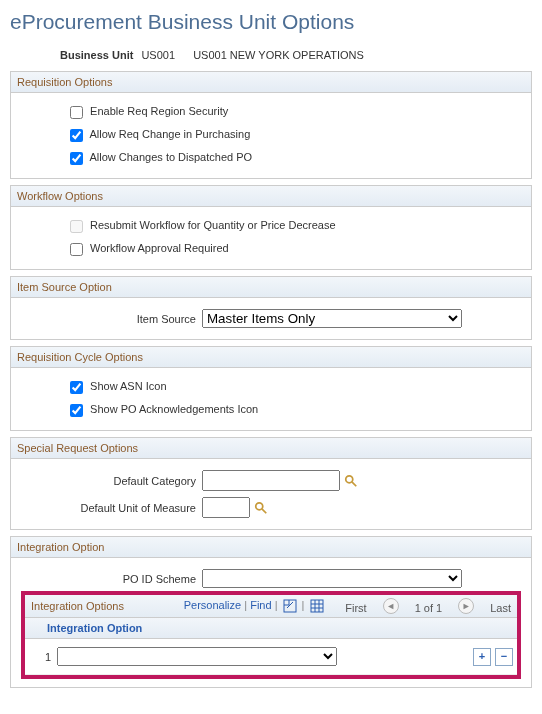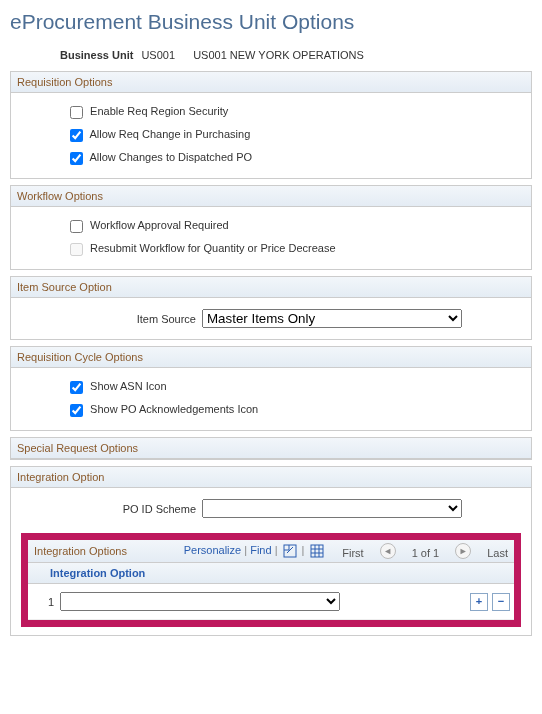--- a/index.html
+++ b/index.html
@@ -101,22 +101,21 @@
   }
   .grid-data-row .rownum { width: 22px; text-align:right; padding-right:6px;}
   .grid-data-row select { flex: 0 0 280px; }
   .row-actions { margin-left:auto; display:flex; gap:4px;}
   .sq-btn {
     width:16px;height:16px;border:1px solid #8aa7c7;background:#fff;
     display:inline-flex;align-items:center;justify-content:center;
     color:#2a5db0;font-weight:bold;font-size:11px;line-height:1;
   }
   .inner-section {
-    border: 7px solid #be185d;
-    margin-top: 12px;
+    border: 4px solid #be185d;
   }
 </style>
 </head>
 <body>
 
 <h1 class="page-title">eProcurement Business Unit Options</h1>
 
 <div class="bu-row">
   <span class="bu-label">Business Unit</span>
   <span class="bu-code">US001</span>
@@ -138,26 +137,26 @@
       <input type="checkbox" checked="" style="">
       <span>Allow Changes to Dispatched PO</span>
     </div>
   </div>
 </div>
 
 <div class="section">
   <div class="section-header brownish">Workflow Options</div>
   <div class="section-body">
     <div class="chk-row">
+      <input type="checkbox" disabled="" style="">
+      <span>Resubmit Workflow for Quantity or Price Decrease</span>
+    </div>
+    <div class="chk-row">
       <input type="checkbox" style="">
       <span>Workflow Approval Required</span>
-    </div>
-    <div class="chk-row">
-      <input type="checkbox" disabled="" style="">
-      <span>Resubmit Workflow for Quantity or Price Decrease</span>
     </div>
   </div>
 </div>
 
 <div class="section">
   <div class="section-header brownish">Item Source Option</div>
   <div class="section-body">
     <div class="field-row">
       <span class="field-label">Item Source</span>
       <select class="wide">
@@ -176,20 +175,42 @@
     </div>
     <div class="chk-row">
       <input type="checkbox" checked="" style="">
       <span>Show PO Acknowledgements Icon</span>
     </div>
   </div>
 </div>
 
 <div class="section">
   <div class="section-header brownish">Special Request Options</div>
+  <div class="section-body">
+    <div class="field-row">
+      <span class="field-label">Default Category</span>
+      <input type="text" class="txt" value="" style="">
+      <span class="lookup-icon">
+        <svg viewBox="0 0 16 16">
+            <circle cx="6" cy="6" r="4" fill="none" stroke="#c79a3a" stroke-width="2"></circle>
+            <line x1="9" y1="9" x2="14" y2="14" stroke="#c79a3a" stroke-width="2"></line>
+          </svg>
+      </span>
+    </div>
+    <div class="field-row">
+      <span class="field-label">Default Unit of Measure</span>
+      <input type="text" class="txt-sm" value="" style="">
+      <span class="lookup-icon">
+        <svg viewBox="0 0 16 16">
+            <circle cx="6" cy="6" r="4" fill="none" stroke="#c79a3a" stroke-width="2"></circle>
+            <line x1="9" y1="9" x2="14" y2="14" stroke="#c79a3a" stroke-width="2"></line>
+          </svg>
+      </span>
+    </div>
+  </div>
 </div>
 
 <div class="section">
   <div class="section-header brownish">Integration Option</div>
   <div class="section-body">
     <div class="field-row">
       <span class="field-label">PO ID Scheme</span>
       <select class="wide"><option></option></select>
     </div>
 

